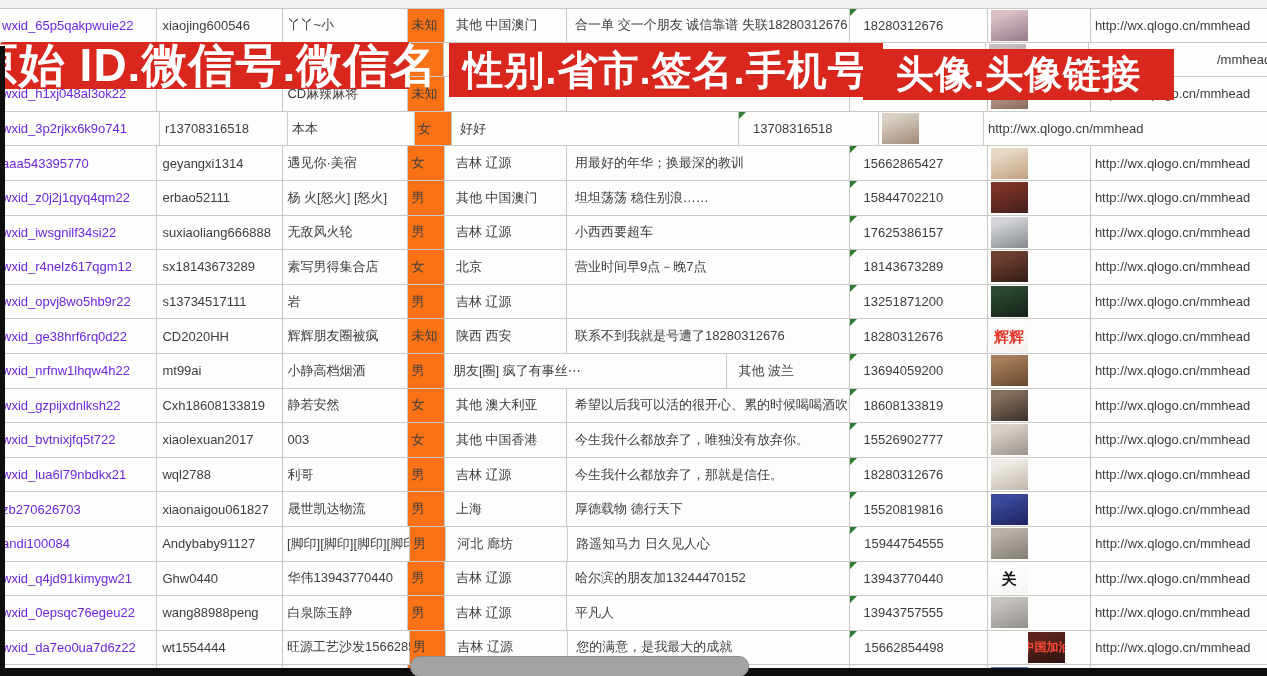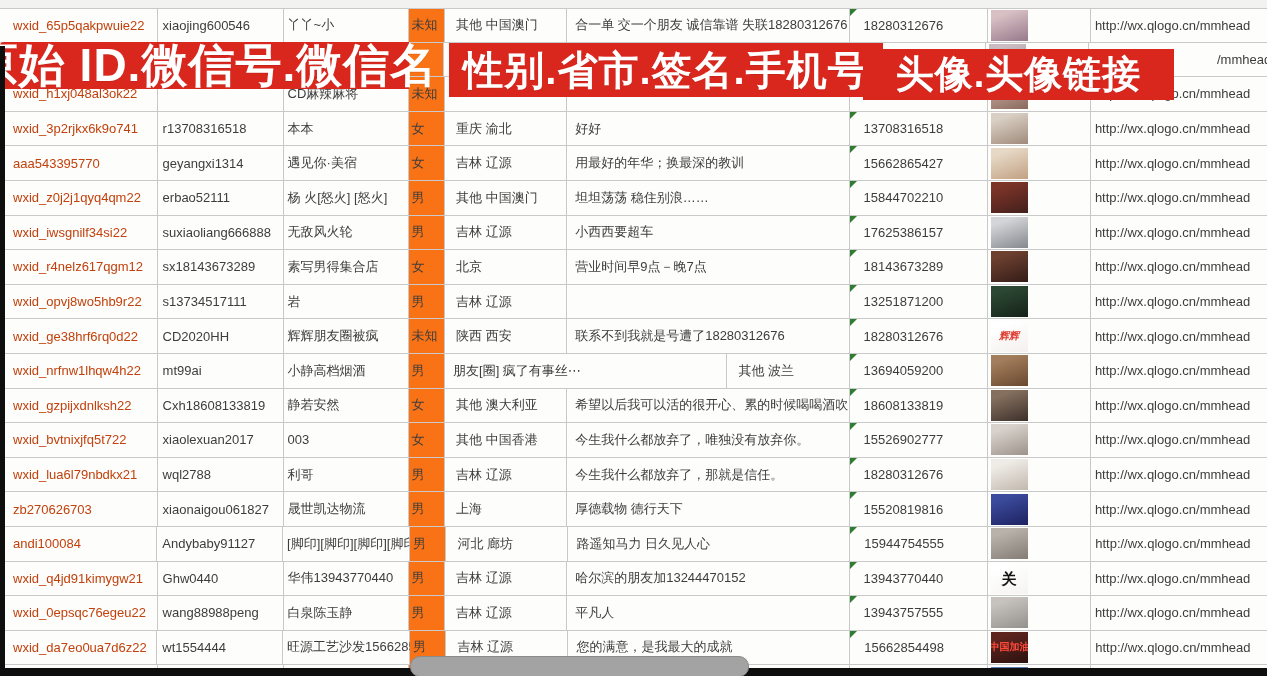--- a/index.html
+++ b/index.html
@@ -4,21 +4,21 @@
 <style>
   html,body{margin:0;padding:0;}
   body{font-family:"Liberation Sans","DejaVu Sans",sans-serif;}
   #screen{position:relative;width:1267px;height:676px;background:#f2f2f0;overflow:hidden;}
   
   #sheet{position:absolute;left:0;top:8px;width:1267px;background:#fdfdfc;}
   .row{display:flex;height:34.6px;border-bottom:1px solid #c9c9c9;box-sizing:border-box;background:#fdfdfc;}
   .row:first-child{border-top:1px solid #c9c9c9;}
   .cell{position:relative;box-sizing:border-box;border-right:1px solid #c9c9c9;display:flex;align-items:center;overflow:hidden;color:#3d3d3d;font-size:13px;white-space:nowrap;}
   .cell .t{display:block;}
-  .cA{width:160px;padding-left:13px;color:#c2410c;}
+  .cA{width:160px;padding-left:2px;color:#6d28d9;}
   .cB{width:128px;padding-left:5px;}
   .cC{width:127px;padding-left:4px;overflow:visible;z-index:1;}
   .cD{width:37px;padding-left:3px;background:#f97316;z-index:2;}
   .cE{width:124px;padding-left:11px;}
   .cF{width:287px;padding-left:8px;}
   .cG{width:140px;padding-left:14px;}
   .cH{width:105px;padding-left:3px;}
   .cI{width:179px;padding-left:4px;border-right:none;align-items:center;}
   
   .flag{position:absolute;left:0;top:0;width:0;height:0;border-top:7px solid #2f7d32;border-right:7px solid transparent;}
@@ -136,23 +136,20 @@
         </div>
       <div class="cell cB">
           <span class="t">r13708316518</span>
         </div>
       <div class="cell cC">
           <span class="t">本本</span>
         </div>
       <div class="cell cD">
           <span class="t">女</span>
         </div>
-      <div class="cell cE">
-          <span class="t">重庆 渝北</span>
-        </div>
       <div class="cell cF">
           <span class="t">好好</span>
         </div>
       <div class="cell cG">
           <span class="flag"></span>
           <span class="t">13708316518</span>
         </div>
       <div class="cell cH">
           <div class="avatar" style="background: linear-gradient(160deg, rgb(217, 207, 196) 20%, rgb(160, 138, 122));"></div>
         </div>
@@ -327,21 +324,21 @@
           <span class="t">陕西 西安</span>
         </div>
       <div class="cell cF">
           <span class="t">联系不到我就是号遭了18280312676</span>
         </div>
       <div class="cell cG">
           <span class="flag"></span>
           <span class="t">18280312676</span>
         </div>
       <div class="cell cH">
-          <div class="avatar" style="background: linear-gradient(160deg, rgb(255, 255, 255) 20%, rgb(244, 240, 238)); color: rgb(224, 58, 47); font-size: 10px; font-style: italic;">辉辉</div>
+          <div class="avatar" style="background: linear-gradient(160deg, rgb(255, 255, 255) 20%, rgb(244, 240, 238)); color: rgb(224, 58, 47); font-size: 15px;">辉辉</div>
         </div>
       <div class="cell cI">
           <span class="t">http://wx.qlogo.cn/mmhead</span>
         </div>
     </div>
       <div class="row">
       <div class="cell cA">
           <span class="t">wxid_nrfnw1lhqw4h22</span>
         </div>
       <div class="cell cB">
@@ -597,21 +594,21 @@
           <span class="t">吉林 辽源</span>
         </div>
       <div class="cell cF">
           <span class="t">您的满意，是我最大的成就</span>
         </div>
       <div class="cell cG">
           <span class="flag"></span>
           <span class="t">15662854498</span>
         </div>
       <div class="cell cH">
-          <div class="avatar" style="background: linear-gradient(160deg, rgb(92, 36, 29) 20%, rgb(44, 18, 16)); color: rgb(255, 74, 58); font-size: 10px;">中国加油</div>
+          <div class="avatar" style="background: linear-gradient(160deg, rgb(92, 36, 29) 20%, rgb(44, 18, 16)); color: rgb(255, 74, 58); font-size: 12px; margin-left: 37px;">中国加油</div>
         </div>
       <div class="cell cI">
           <span class="t">http://wx.qlogo.cn/mmhead</span>
         </div>
     </div>
       <div class="row">
       <div class="cell cA">
           <span class="t"></span>
         </div>
       <div class="cell cB">

